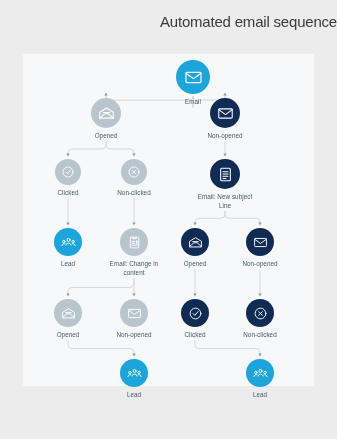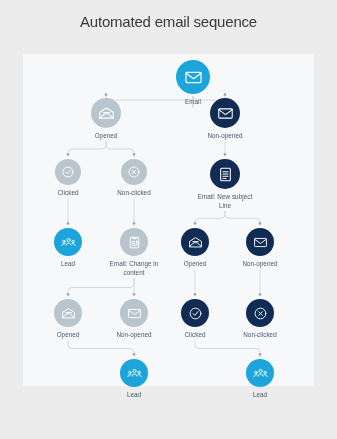--- a/index.html
+++ b/index.html
@@ -5,21 +5,21 @@
   html,body{margin:0;padding:0;}
   body{
     width:337px;height:439px;
     background:#ececec;
     font-family:"Liberation Sans",sans-serif;
     overflow:hidden;
     position:relative;
   }
   #page-title{
     position:absolute;left:0;top:13px;width:337px;
-    text-align:center;
+    text-align:right;
     font-size:15px;
     font-weight:400;
     letter-spacing:-0.2px;
     color:#3a3a3a;
   }
   #card{
     position:absolute;left:23px;top:54px;
     width:291px;height:332px;
     background:#f7f8f9;
   }

